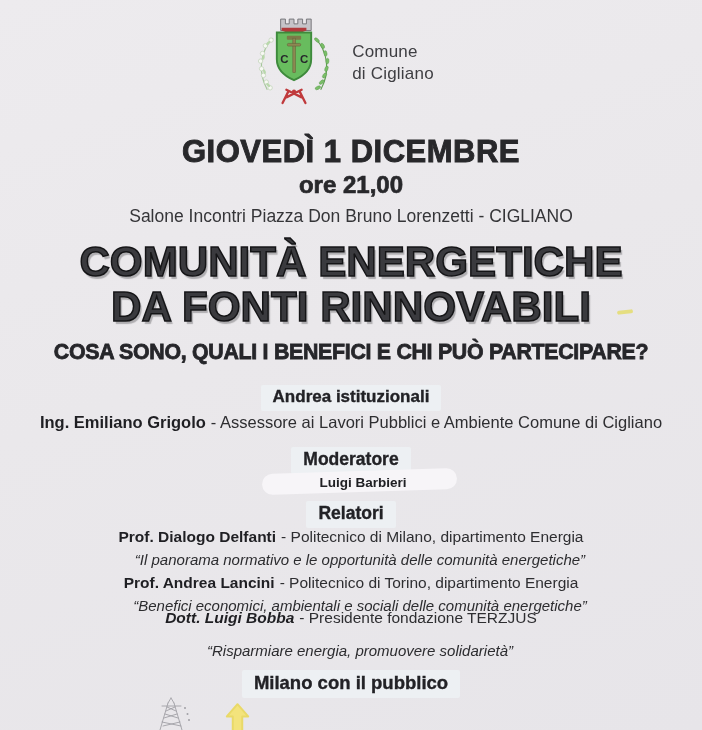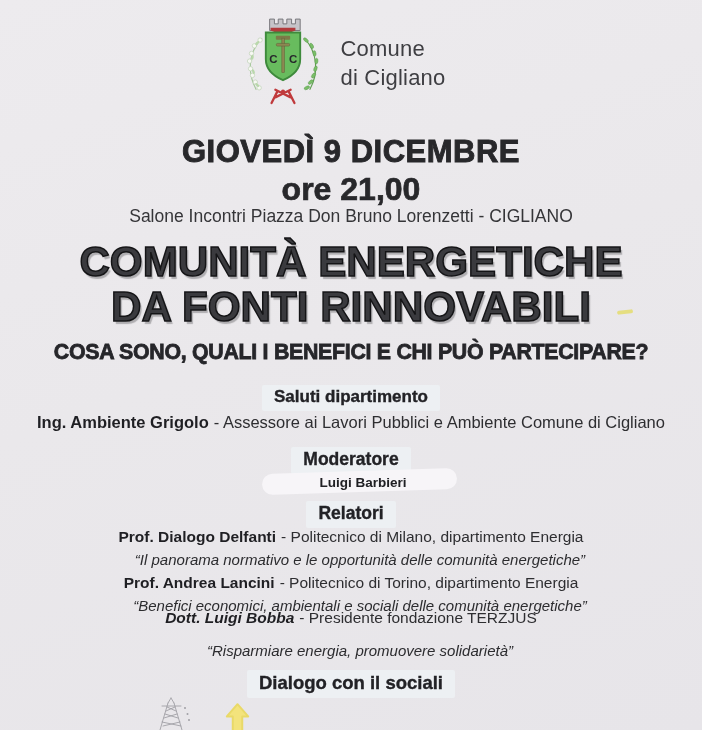--- a/index.html
+++ b/index.html
@@ -7,25 +7,25 @@
     position:relative;width:702px;height:730px;overflow:hidden;
     margin:0 auto;
     background:linear-gradient(160deg,#edebee 0%,#eae8eb 45%,#e7e5e9 100%);
     font-family:"Liberation Sans","DejaVu Sans",sans-serif;
     color:#2b2b2e;
   }
   .abs{position:absolute;left:0;right:0;text-align:center;white-space:nowrap;}
 
   
   .logo-row{position:absolute;top:12px;left:0;right:0;display:flex;justify-content:center;align-items:center;gap:16px;transform:translateX(-8px);}
-  .muni{font-size:22px;line-height:1.32;color:#3e3e42;font-weight:500;text-align:left;letter-spacing:.2px;}
+  .muni{font-size:17px;line-height:1.32;color:#3e3e42;font-weight:500;text-align:left;letter-spacing:.2px;}
 
   
   .date{top:134px;font-size:31px;font-weight:800;color:#28282b;letter-spacing:.5px;-webkit-text-stroke:.9px currentColor;}
-  .time{top:171px;font-size:32px;font-weight:800;color:#28282b;-webkit-text-stroke:.7px currentColor;}
+  .time{top:171px;font-size:24px;font-weight:800;color:#28282b;-webkit-text-stroke:.7px currentColor;}
   .venue{top:206px;font-size:17.5px;font-weight:400;color:#353538;}
   .title{top:239px;font-size:43px;line-height:1.04;font-weight:700;color:#3a3a3e;
          -webkit-text-stroke:1.5px #141416;text-shadow:2px 2.5px 1px rgba(20,20,25,.28);
          letter-spacing:0;transform:scaleX(.98);}
   .subtitle{top:339px;font-size:22px;font-weight:700;color:#26262a;-webkit-text-stroke:.8px currentColor;letter-spacing:-.3px;transform:scaleX(.97);}
 
   
   .headbox{display:inline-block;background:#edf0f3;padding:2px 12px 4px;border-radius:2px;
            font-weight:700;color:#222226;-webkit-text-stroke:.35px currentColor;}
   .h-saluti{top:385px;font-size:17px;}
@@ -106,37 +106,37 @@
 
       <path d="M38,82 l-6,12 M50,82 l6,12 M36,88 l16,-8 M36,80 l16,8" stroke="#c03a3c" stroke-width="2.4" fill="none" stroke-linecap="round"></path>
       <circle cx="44" cy="82" r="2.2" fill="#c03a3c"></circle>
     </svg>
     <div class="muni">
       <div>Comune</div>
       <div>di Cigliano</div>
     </div>
   </div>
 
-  <div class="abs date">GIOVEDÌ 9 DICEMBRE</div>
+  <div class="abs date">GIOVEDÌ 1 DICEMBRE</div>
   <div class="abs time">ore 21,00</div>
   <div class="abs venue">Salone Incontri Piazza Don Bruno Lorenzetti - CIGLIANO</div>
 
   <div class="abs title">
     <div>COMUNITÀ ENERGETICHE</div>
     <div>DA FONTI RINNOVABILI</div>
   </div>
   <div class="dash-mark"></div>
 
   <div class="abs subtitle">COSA SONO, QUALI I BENEFICI E CHI PUÒ PARTECIPARE?</div>
 
   <div class="abs h-saluti">
-    <span class="headbox">Saluti dipartimento</span>
+    <span class="headbox">Andrea istituzionali</span>
   </div>
   <div class="abs line grigolo">
-    <span class="nm">Ing. Ambiente Grigolo</span><span class="rl">- Assessore ai Lavori Pubblici e Ambiente Comune di Cigliano</span>
+    <span class="nm">Ing. Emiliano Grigolo</span><span class="rl">- Assessore ai Lavori Pubblici e Ambiente Comune di Cigliano</span>
   </div>
 
   <div class="abs h-mod">
     <span class="headbox">Moderatore</span>
   </div>
   <div class="blob"></div>
   <div class="abs barbieri">Luigi Barbieri</div>
 
   <div class="abs h-rel">
     <span class="headbox">Relatori</span>
@@ -151,21 +151,21 @@
     <span class="nm">Prof. Andrea Lancini</span><span class="rl">- Politecnico di Torino, dipartimento Energia</span>
   </div>
   <div class="abs quote q2">“Benefici economici, ambientali e sociali delle comunità energetiche”</div>
 
   <div class="abs line spk3">
     <span class="nm it">Dott. Luigi Bobba</span><span class="rl">- Presidente fondazione TERZJUS</span>
   </div>
   <div class="abs quote q3">“Risparmiare energia, promuovere solidarietà”</div>
 
   <div class="abs h-dial">
-    <span class="headbox">Dialogo con il sociali</span>
+    <span class="headbox">Milano con il pubblico</span>
   </div>
 
   <svg class="pylon" width="50" height="33" viewBox="0 0 50 33" aria-hidden="true">
     <g stroke="#94939a" stroke-width="0.9" fill="none" stroke-linecap="round">
       <path d="M21,1 L18,6 M21,1 L24,6"></path>
       <path d="M18,6 L10,33 M24,6 L32,33"></path>
       <path d="M12,9 H31"></path>
       <path d="M17,10 L26,14 M25,10 L16,14"></path>
       <path d="M15,17 L28,21 M27,17 L14,21"></path>
       <path d="M12,25 L31,29 M30,25 L13,29"></path>

